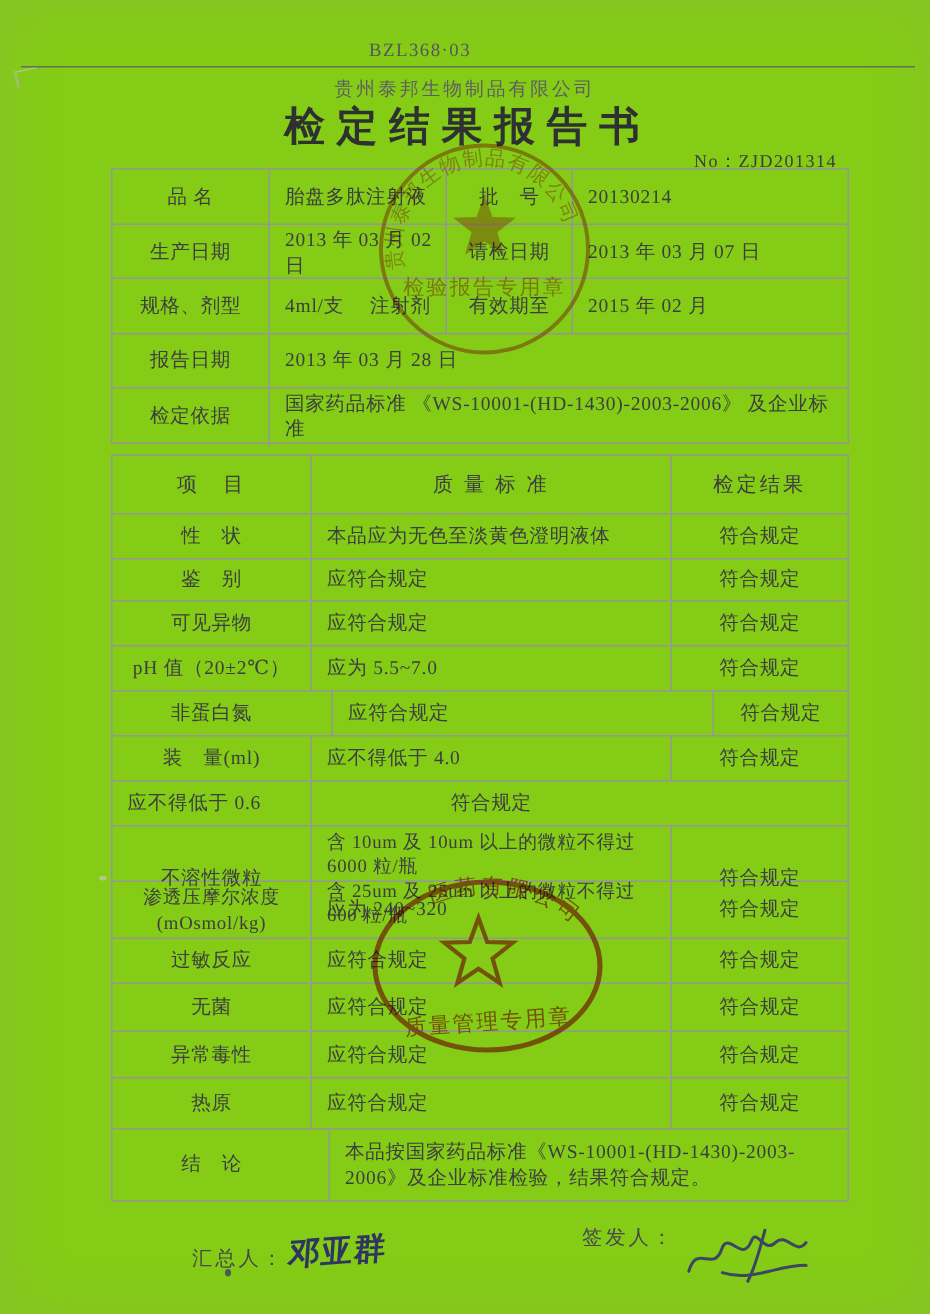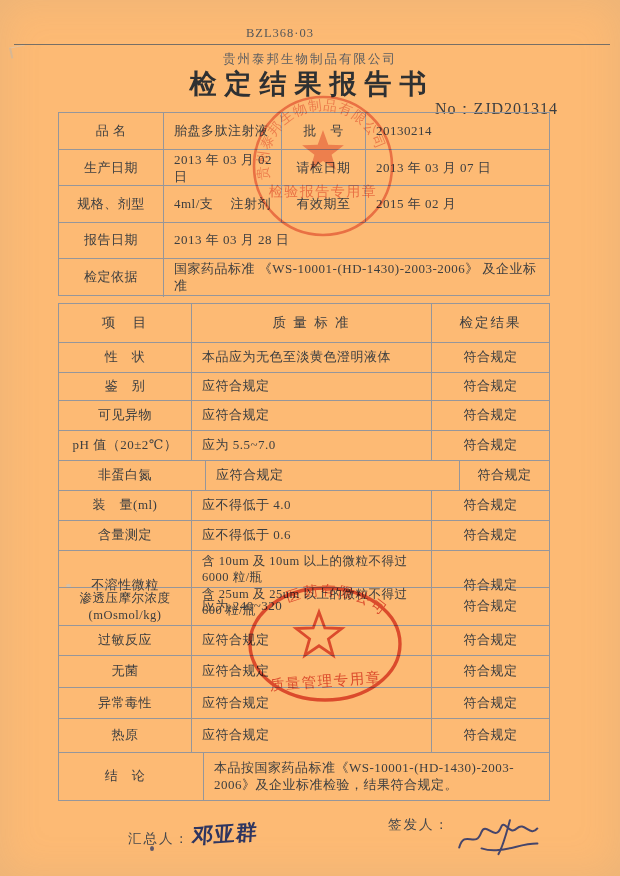--- a/index.html
+++ b/index.html
@@ -1,29 +1,29 @@
 <!DOCTYPE html>
 <html><head>
 <meta charset="utf-8">
 <style>
   html,body{margin:0;padding:0;background:#e9e8e5;}
-  .scan{position:relative;width:620px;height:876px;background:#fdba74;overflow:hidden;
+  .scan{position:relative;width:620px;height:876px;background:#84cc16;overflow:hidden;
         font-family:"Liberation Serif","DejaVu Serif",serif;color:#3c3e40;
         box-shadow:inset 0 0 40px rgba(150,148,140,.18);}
   .noise1{position:absolute;left:10px;top:46px;width:14px;height:10px;border-left:2px solid #b9b7b2;border-top:1px solid #cfcdc8;opacity:.5;transform:rotate(-12deg);}
   .noise2{position:absolute;left:66px;top:584px;width:5px;height:3px;background:#c8c6c0;border-radius:50%;opacity:.7;}
   .noise3{position:absolute;left:150px;top:846px;width:4px;height:5px;background:#3a3f63;border-radius:50%;opacity:.8;}
 
   .doc-code{position:absolute;left:0;top:26px;width:560px;text-align:center;font-size:12.5px;letter-spacing:1px;color:#55575a;}
   .header-rule{position:absolute;left:14px;right:10px;top:44px;height:1px;background:#5f6164;opacity:.85;}
   .company{position:absolute;left:0;top:51px;width:620px;text-align:center;font-size:12.5px;letter-spacing:2px;color:#5c5e61;}
   .title{position:absolute;left:2px;top:66px;width:620px;text-align:center;font-size:27px;font-weight:bold;letter-spacing:8px;color:#2e3032;margin:0;}
-  .report-no{position:absolute;right:62px;top:99px;font-size:16px;letter-spacing:1px;color:#3c3e40;}
+  .report-no{position:absolute;right:62px;top:99px;font-size:12px;letter-spacing:1px;color:#3c3e40;}
 
-  .tbl{position:absolute;left:58px;width:492px;border:1px solid #96969a;border-bottom:none;box-sizing:border-box;}
+  .tbl{position:absolute;left:74px;width:492px;border:1px solid #96969a;border-bottom:none;box-sizing:border-box;}
   .row{display:grid;border-bottom:1px solid #96969a;box-sizing:border-box;}
   .row.c4{grid-template-columns:104px 118px 84px 1fr;}
   .row.c2{grid-template-columns:104px 1fr;}
   .row.r3{grid-template-columns:132px 240px 1fr;}
   .row.r2{grid-template-columns:132px 1fr;gap:12px;}
   .cell{display:flex;align-items:center;box-sizing:border-box;font-size:13px;letter-spacing:.5px;
         border-left:1px solid #96969a;padding:2px 6px;white-space:pre-line;line-height:1.3;}
   .cell:first-child{border-left:none;}
   .lab{justify-content:center;text-align:center;}
   .val{justify-content:flex-start;padding-left:10px;}
@@ -111,21 +111,20 @@
       <div class="cell lab">非蛋白氮</div>
       <div class="cell val">应符合规定</div>
       <div class="cell res">符合规定</div>
     </div>
     <div class="row r3" style="height:30px;">
       <div class="cell lab">装　量(ml)</div>
       <div class="cell val">应不得低于 4.0</div>
       <div class="cell res">符合规定</div>
     </div>
     <div class="row r3" style="height:30px;">
-      <div class="cell lab">含量测定</div>
       <div class="cell val">应不得低于 0.6</div>
       <div class="cell res">符合规定</div>
     </div>
     <div class="row r3" style="height:37px;">
       <div class="cell lab">不溶性微粒</div>
       <div class="cell val" style="font-size:12.5px;">含 10um 及 10um 以上的微粒不得过 6000 粒/瓶
 含 25um 及 25um 以上的微粒不得过 600 粒/瓶</div>
       <div class="cell res">符合规定</div>
     </div>
     <div class="row r3" style="height:38px;">

